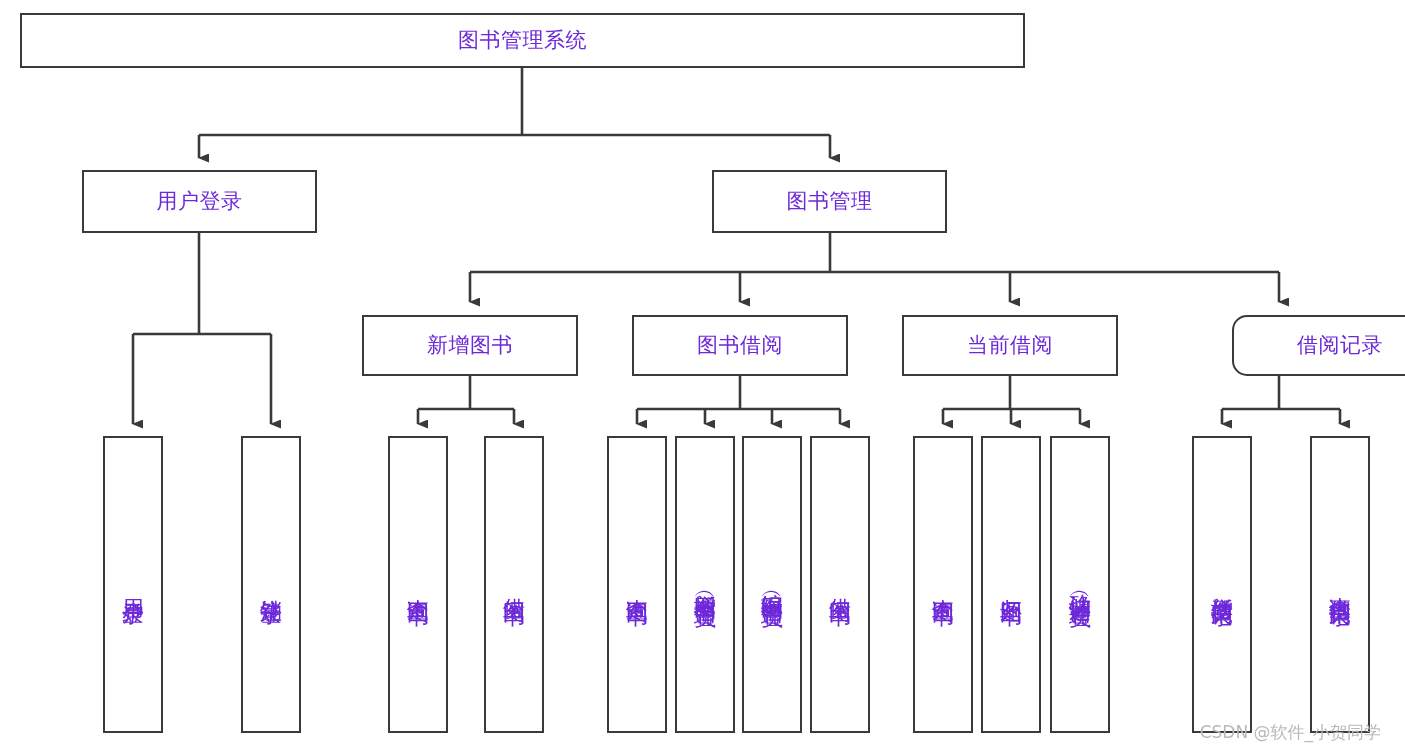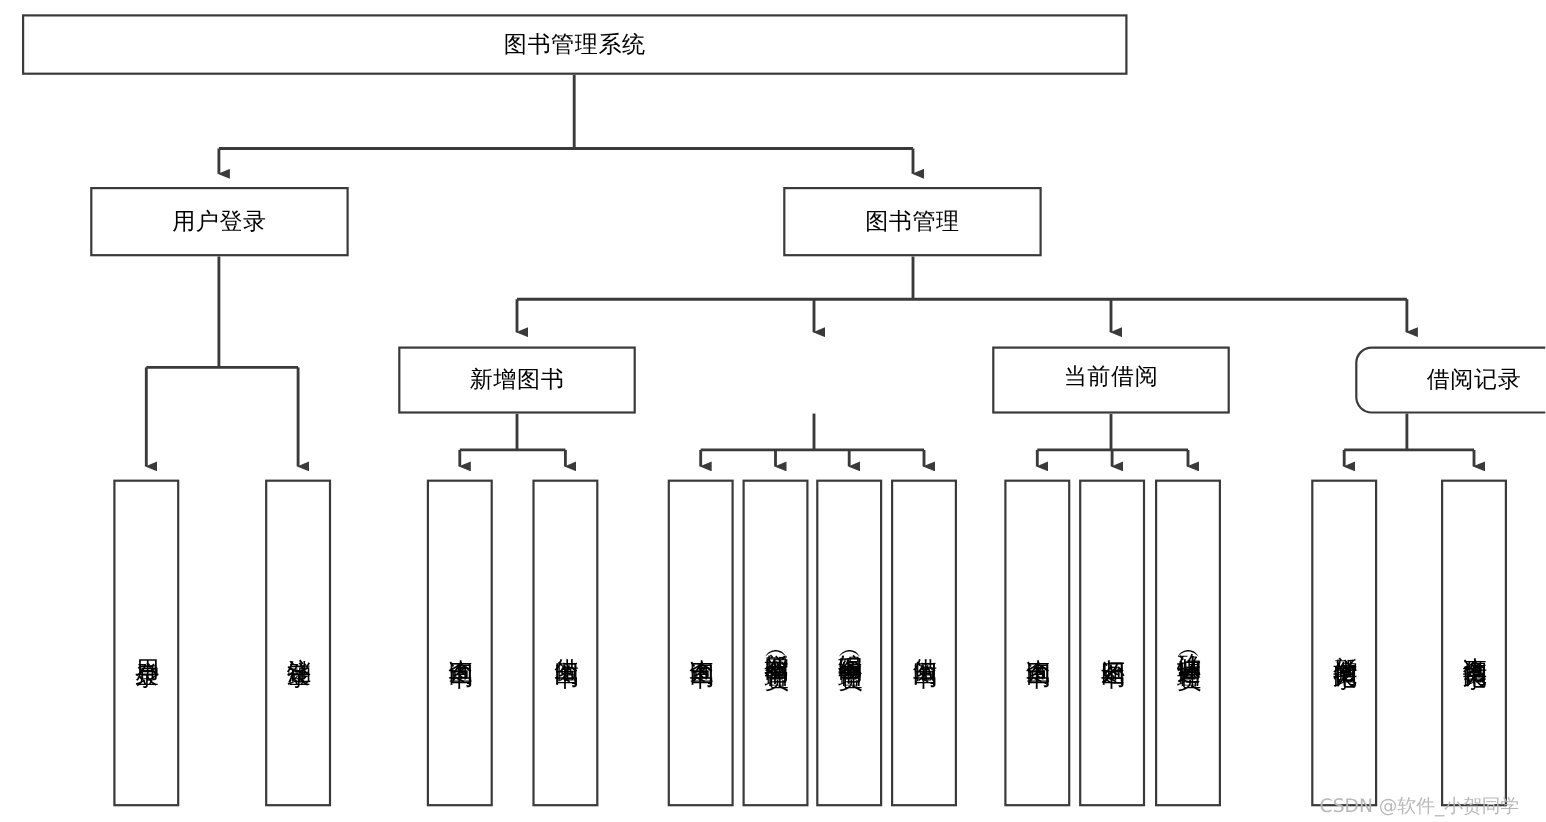--- a/index.html
+++ b/index.html
@@ -26,21 +26,21 @@
     height: 747px;
   }
   .node {
     position: absolute;
     box-sizing: border-box;
     background: #ffffff;
     border: 2px solid #3a3a3a;
     display: flex;
     align-items: center;
     justify-content: center;
-    color: #000000;
+    color: #6d28d9;
     z-index: 3;
   }
   .node-label {
     display: block;
     text-align: center;
     line-height: 1.06;
     letter-spacing: 0.5px;
   }
   
   .node.horiz .node-label {
@@ -135,21 +135,24 @@
   <div class="node horiz" style="left:82px; top:170px; width:235px; height:63px;">
     <span class="node-label">用户登录</span>
   </div>
   <div class="node horiz" style="left:712px; top:170px; width:235px; height:63px;">
     <span class="node-label">图书管理</span>
   </div>
 
   <div class="node horiz" style="left:362px; top:315px; width:216px; height:61px;">
     <span class="node-label">新增图书</span>
   </div>
-  <div class="node horiz" style="left:902px; top:315px; width:216px; height:61px;font-family:Liberation Mono, monospace;">
+  <div class="node horiz" style="left:632px; top:315px; width:216px; height:61px;">
+    <span class="node-label">图书借阅</span>
+  </div>
+  <div class="node horiz" style="left:902px; top:315px; width:216px; height:61px;">
     <span class="node-label">当前借阅</span>
   </div>
   <div class="node horiz" style="left:1232px; top:315px; width:216px; height:61px;border-radius:15px;">
     <span class="node-label">借阅记录</span>
   </div>
 
   <div class="node vert" style="left:103px; top:436px; width:60px; height:297px;">
     <span class="node-label">用户登录</span>
   </div>
   <div class="node vert" style="left:241px; top:436px; width:60px; height:297px;">

